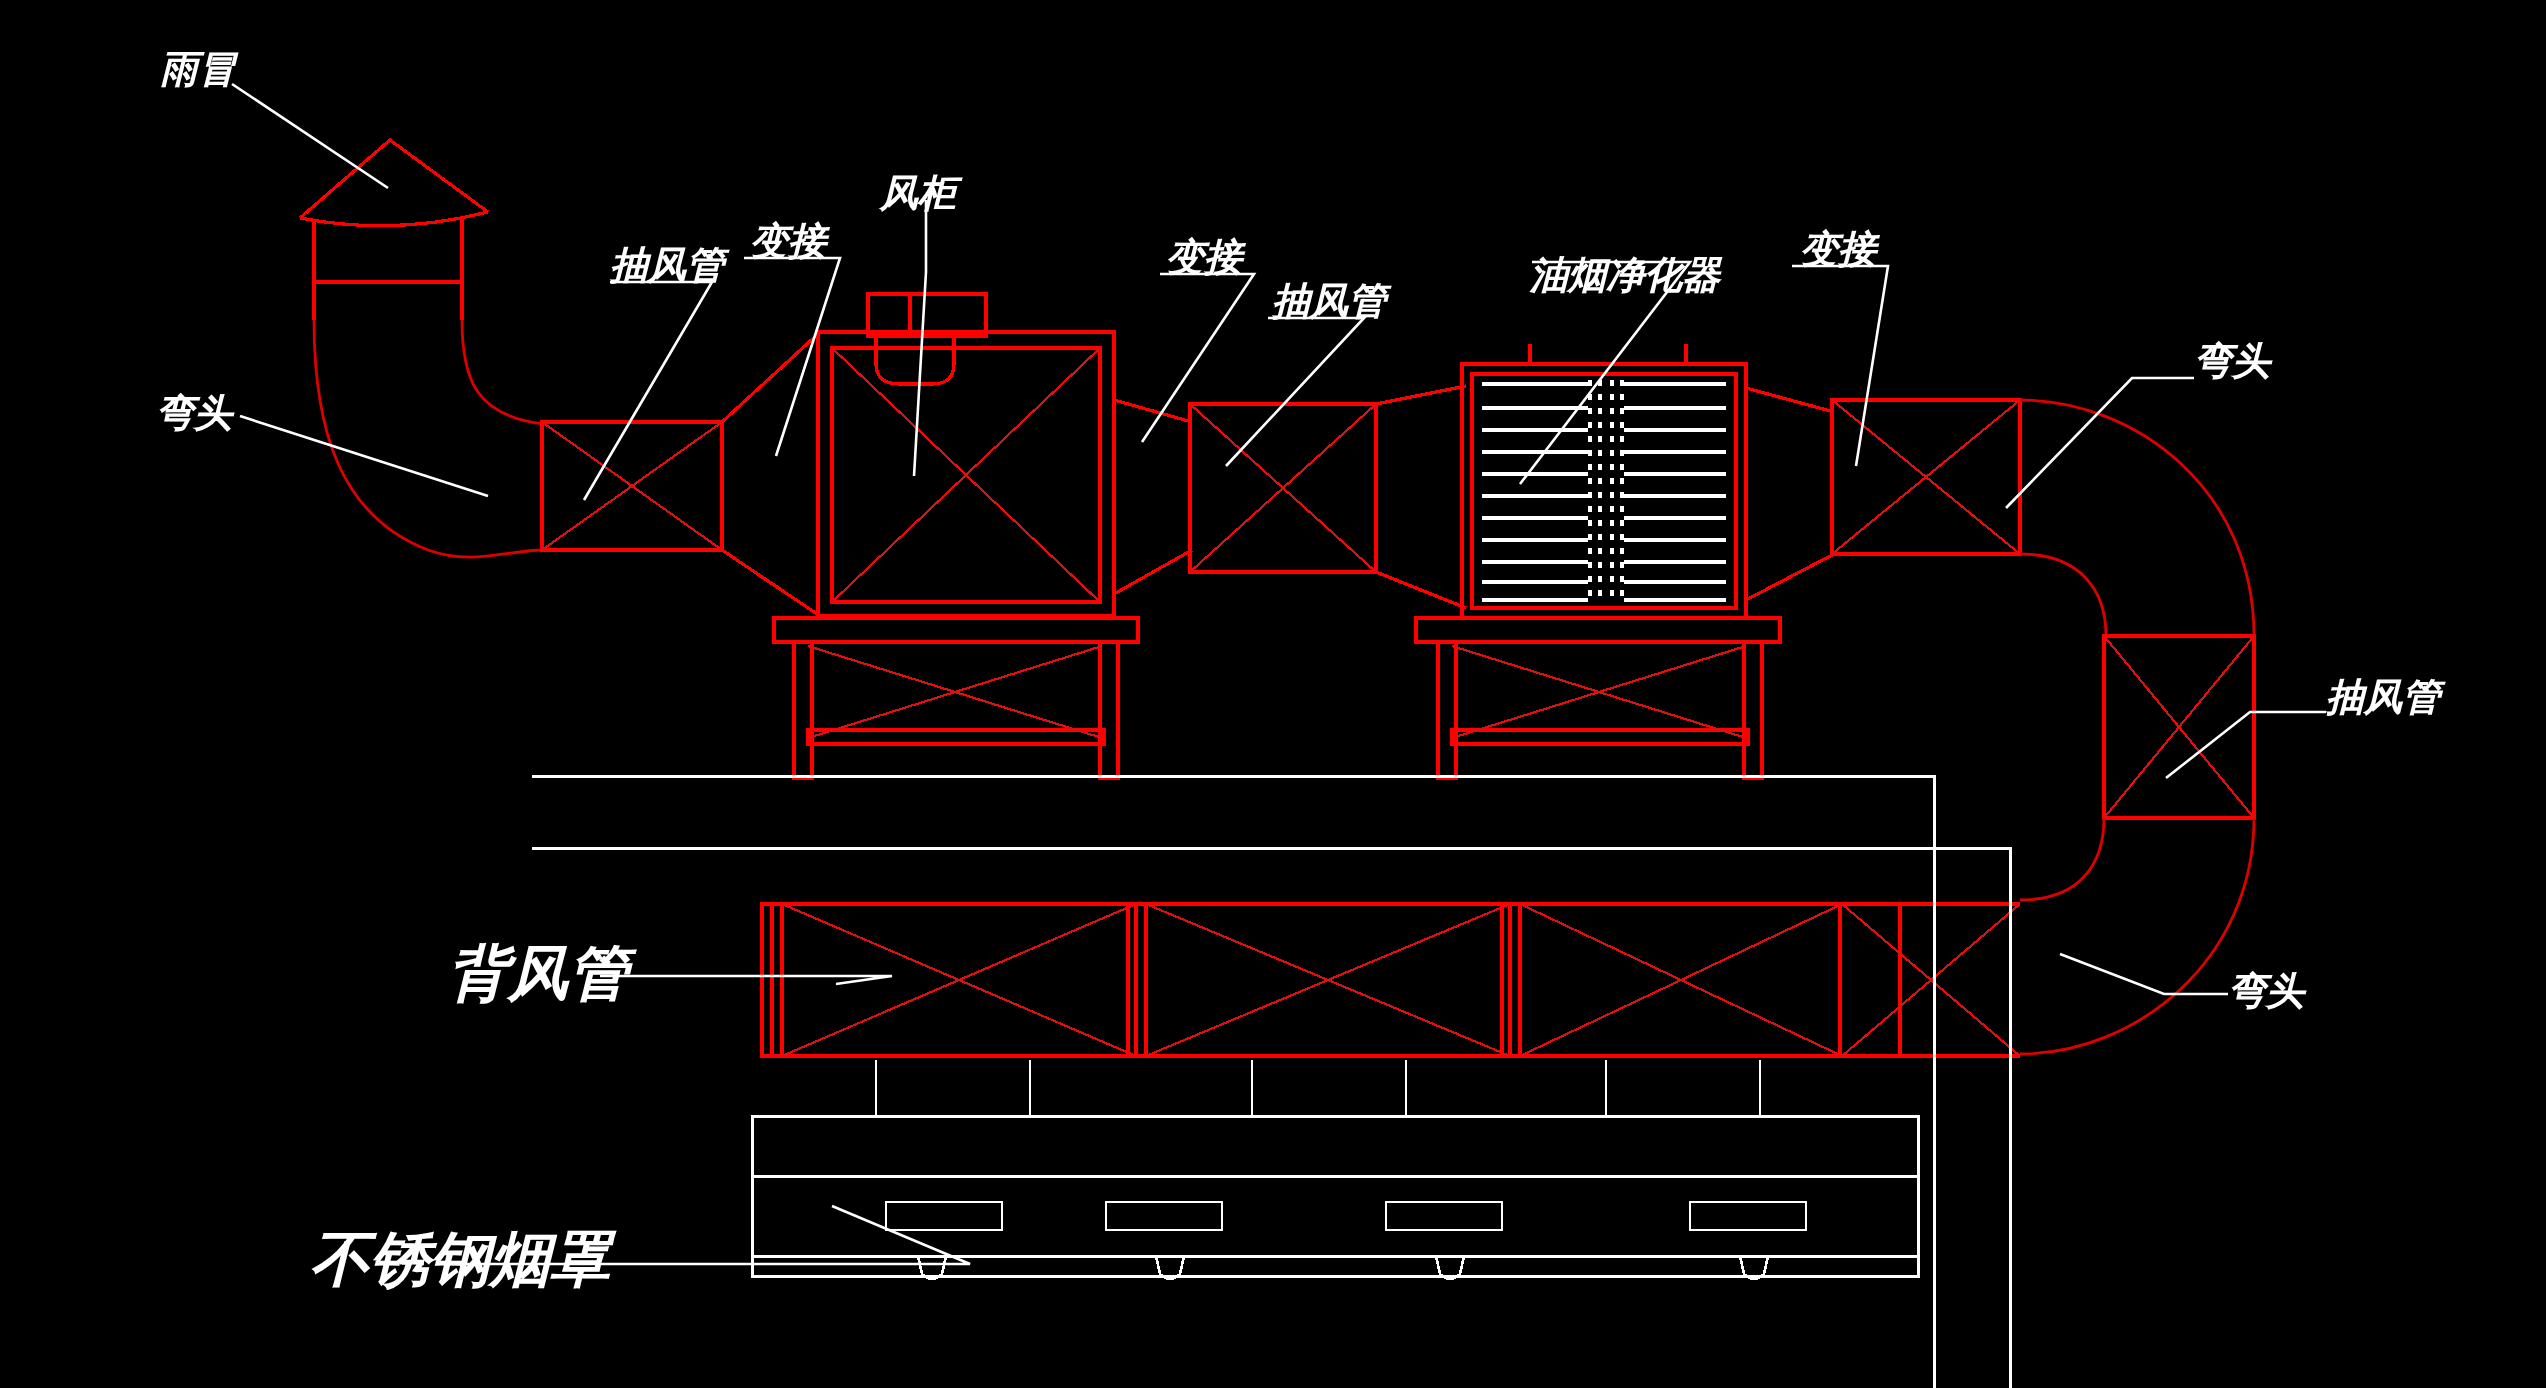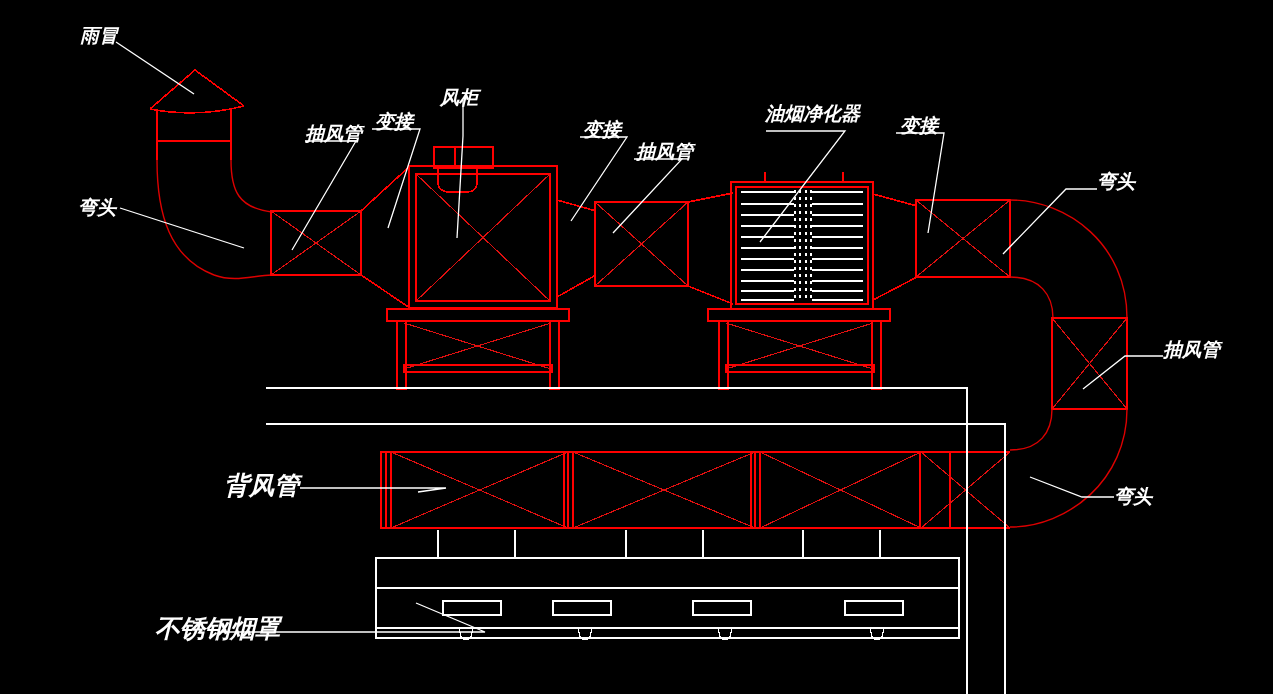--- a/index.html
+++ b/index.html
@@ -79,21 +79,21 @@
     font-family: "DejaVu Sans", "Liberation Sans", sans-serif;
     font-size: 19px;
     font-weight: bold;
     font-style: italic;
     line-height: 1;
     white-space: nowrap;
     letter-spacing: 0px;
     user-select: none;
   }
   .cad-label.big {
-    font-size: 25px;
+    font-size: 30px;
   }
 </style>
 </head>
 <body>
 
 <div id="cad-root">
 
 <svg id="cad-canvas" width="1273" height="694" viewBox="0 0 1273 694">
 
   <g>
@@ -297,21 +297,21 @@
 </svg>
 
 <div>
   <div class="cad-label" style="left:80px; top:26px;">雨冒</div>
   <div class="cad-label" style="left:78px; top:198px;">弯头</div>
   <div class="cad-label" style="left:305px; top:124px;">抽风管</div>
   <div class="cad-label" style="left:375px; top:112px;">变接</div>
   <div class="cad-label" style="left:440px; top:88px;">风柜</div>
   <div class="cad-label" style="left:583px; top:120px;">变接</div>
   <div class="cad-label" style="left:636px; top:142px;">抽风管</div>
-  <div class="cad-label" style="left:765px; top:104px;">油烟净化器</div>
+  <div class="cad-label" style="left:765px; top:129px;">油烟净化器</div>
   <div class="cad-label" style="left:900px; top:116px;">变接</div>
   <div class="cad-label" style="left:1097px; top:172px;">弯头</div>
   <div class="cad-label" style="left:1163px; top:340px;">抽风管</div>
   <div class="cad-label" style="left:1114px; top:487px;">弯头</div>
   <div class="cad-label big" style="left:224px; top:473px;">背风管</div>
   <div class="cad-label big" style="left:155px; top:616px;">不锈钢烟罩</div>
 </div>
 
 </div>
 

